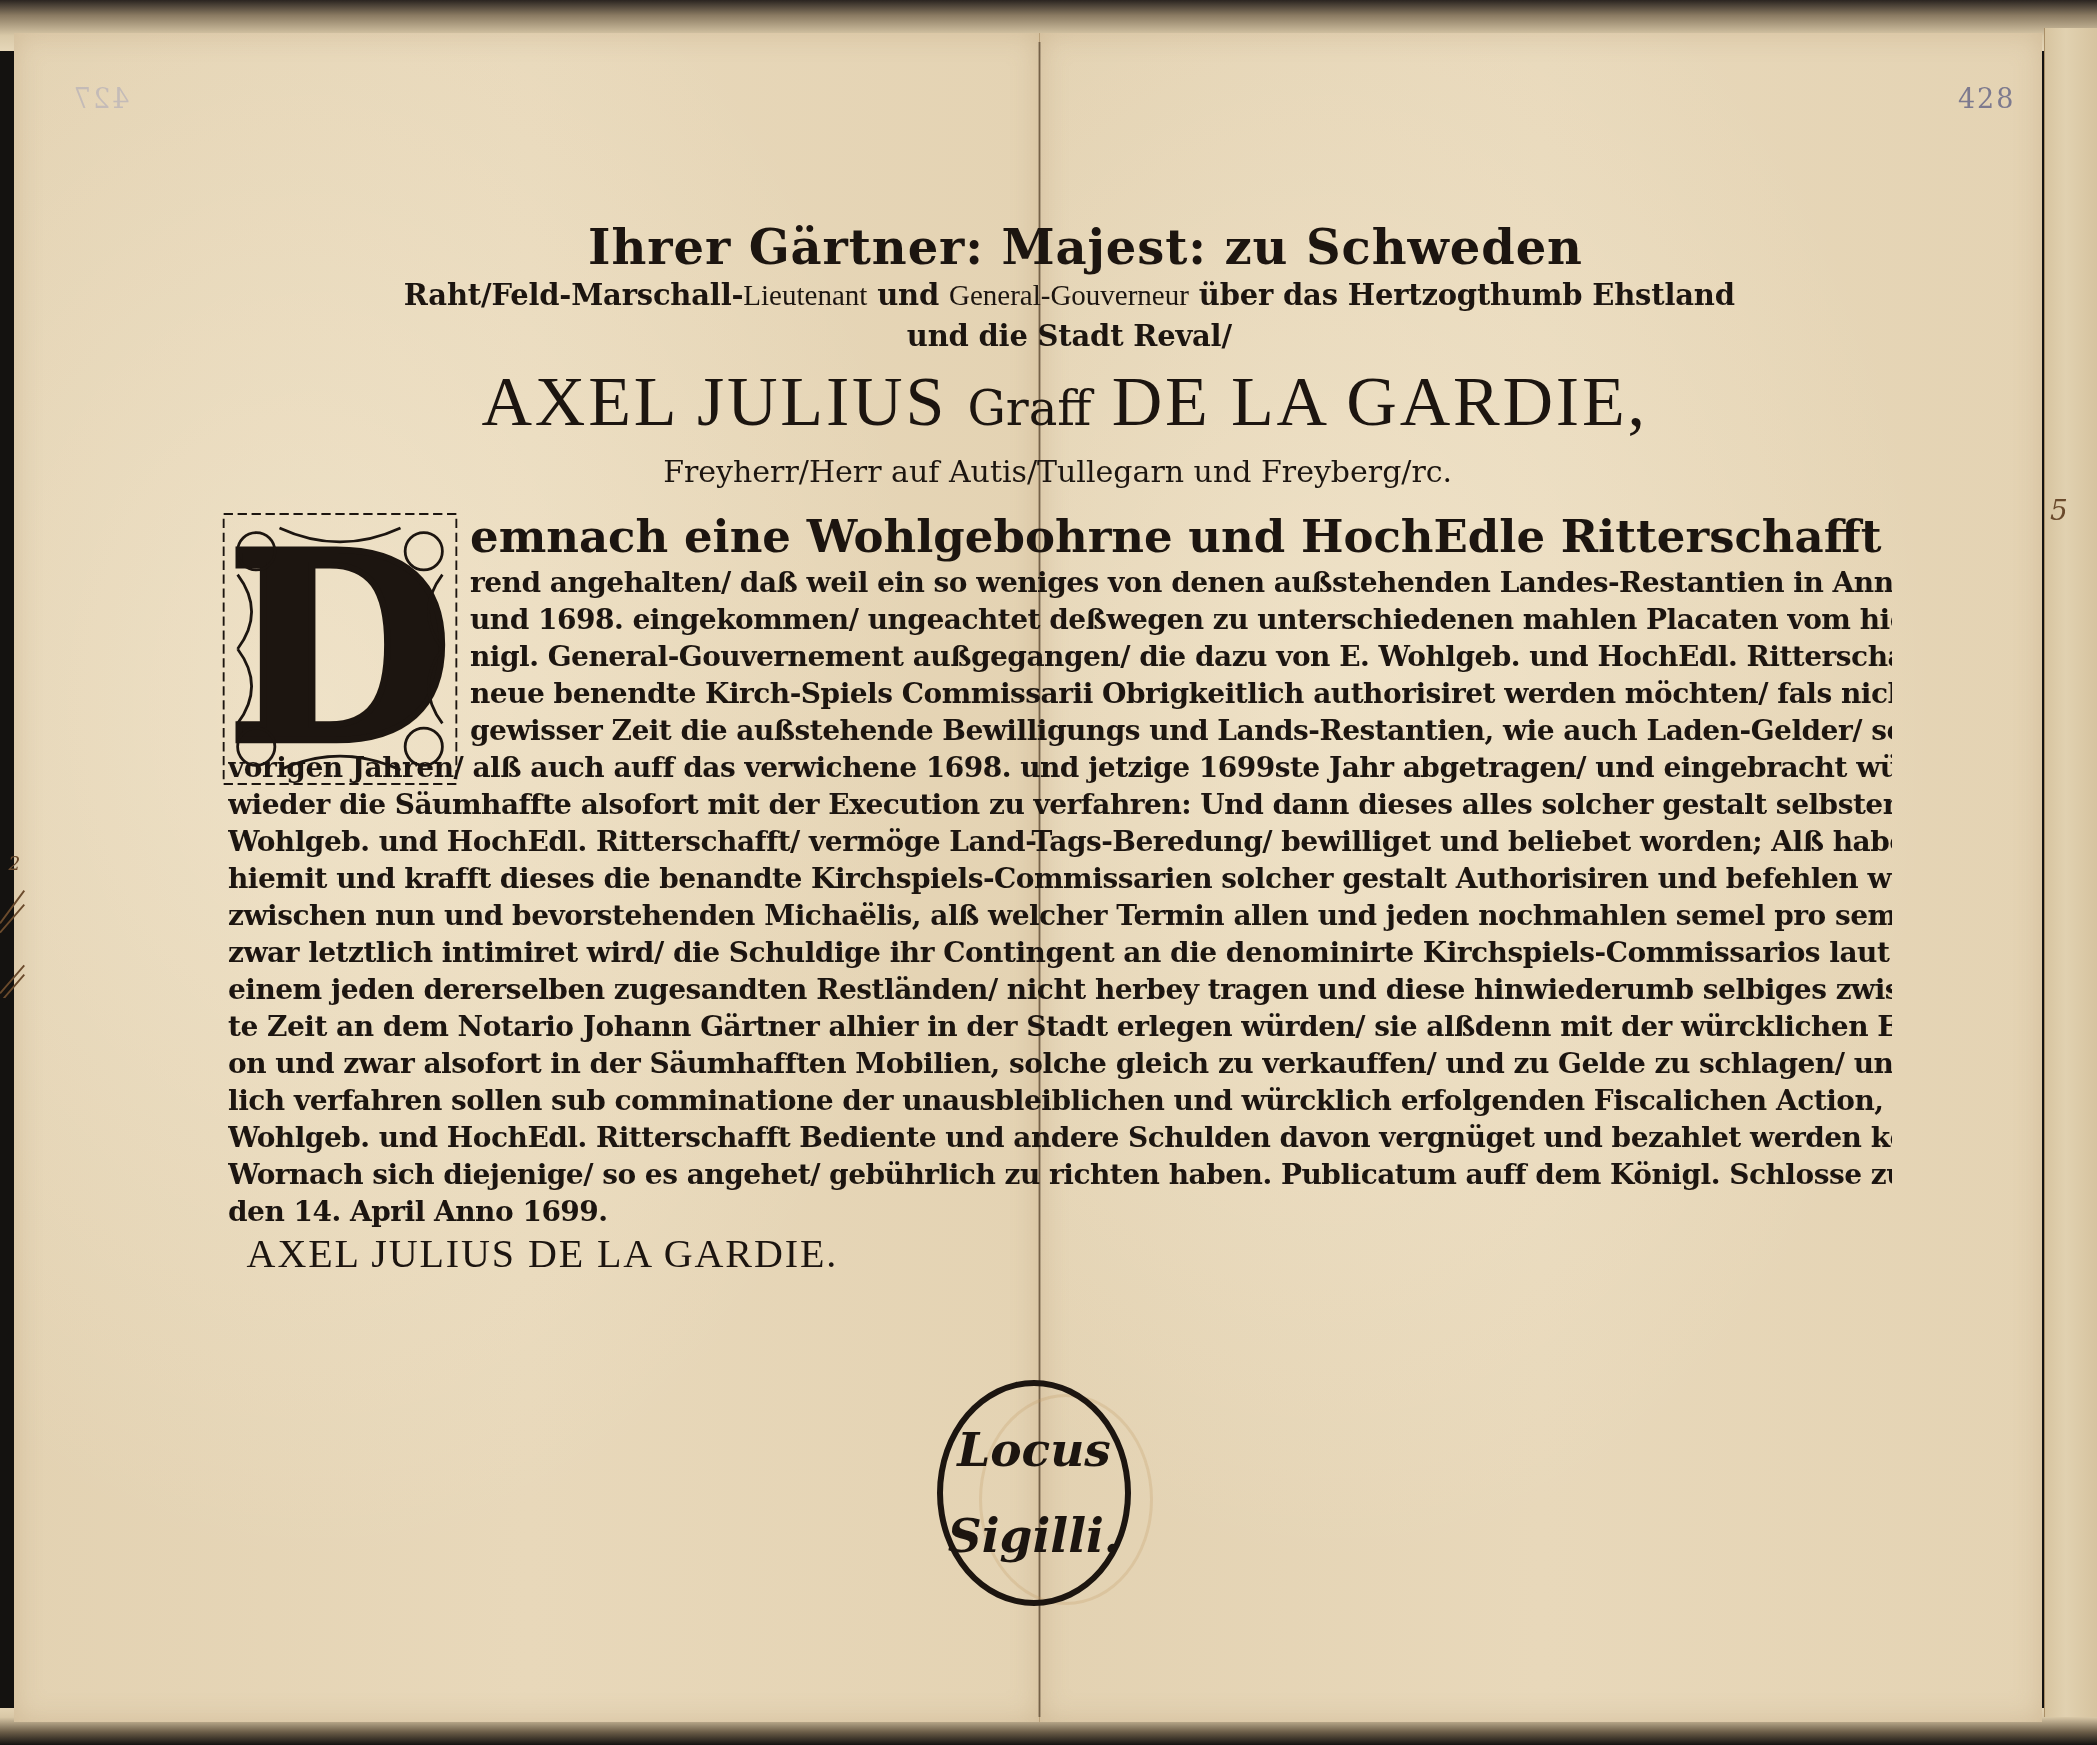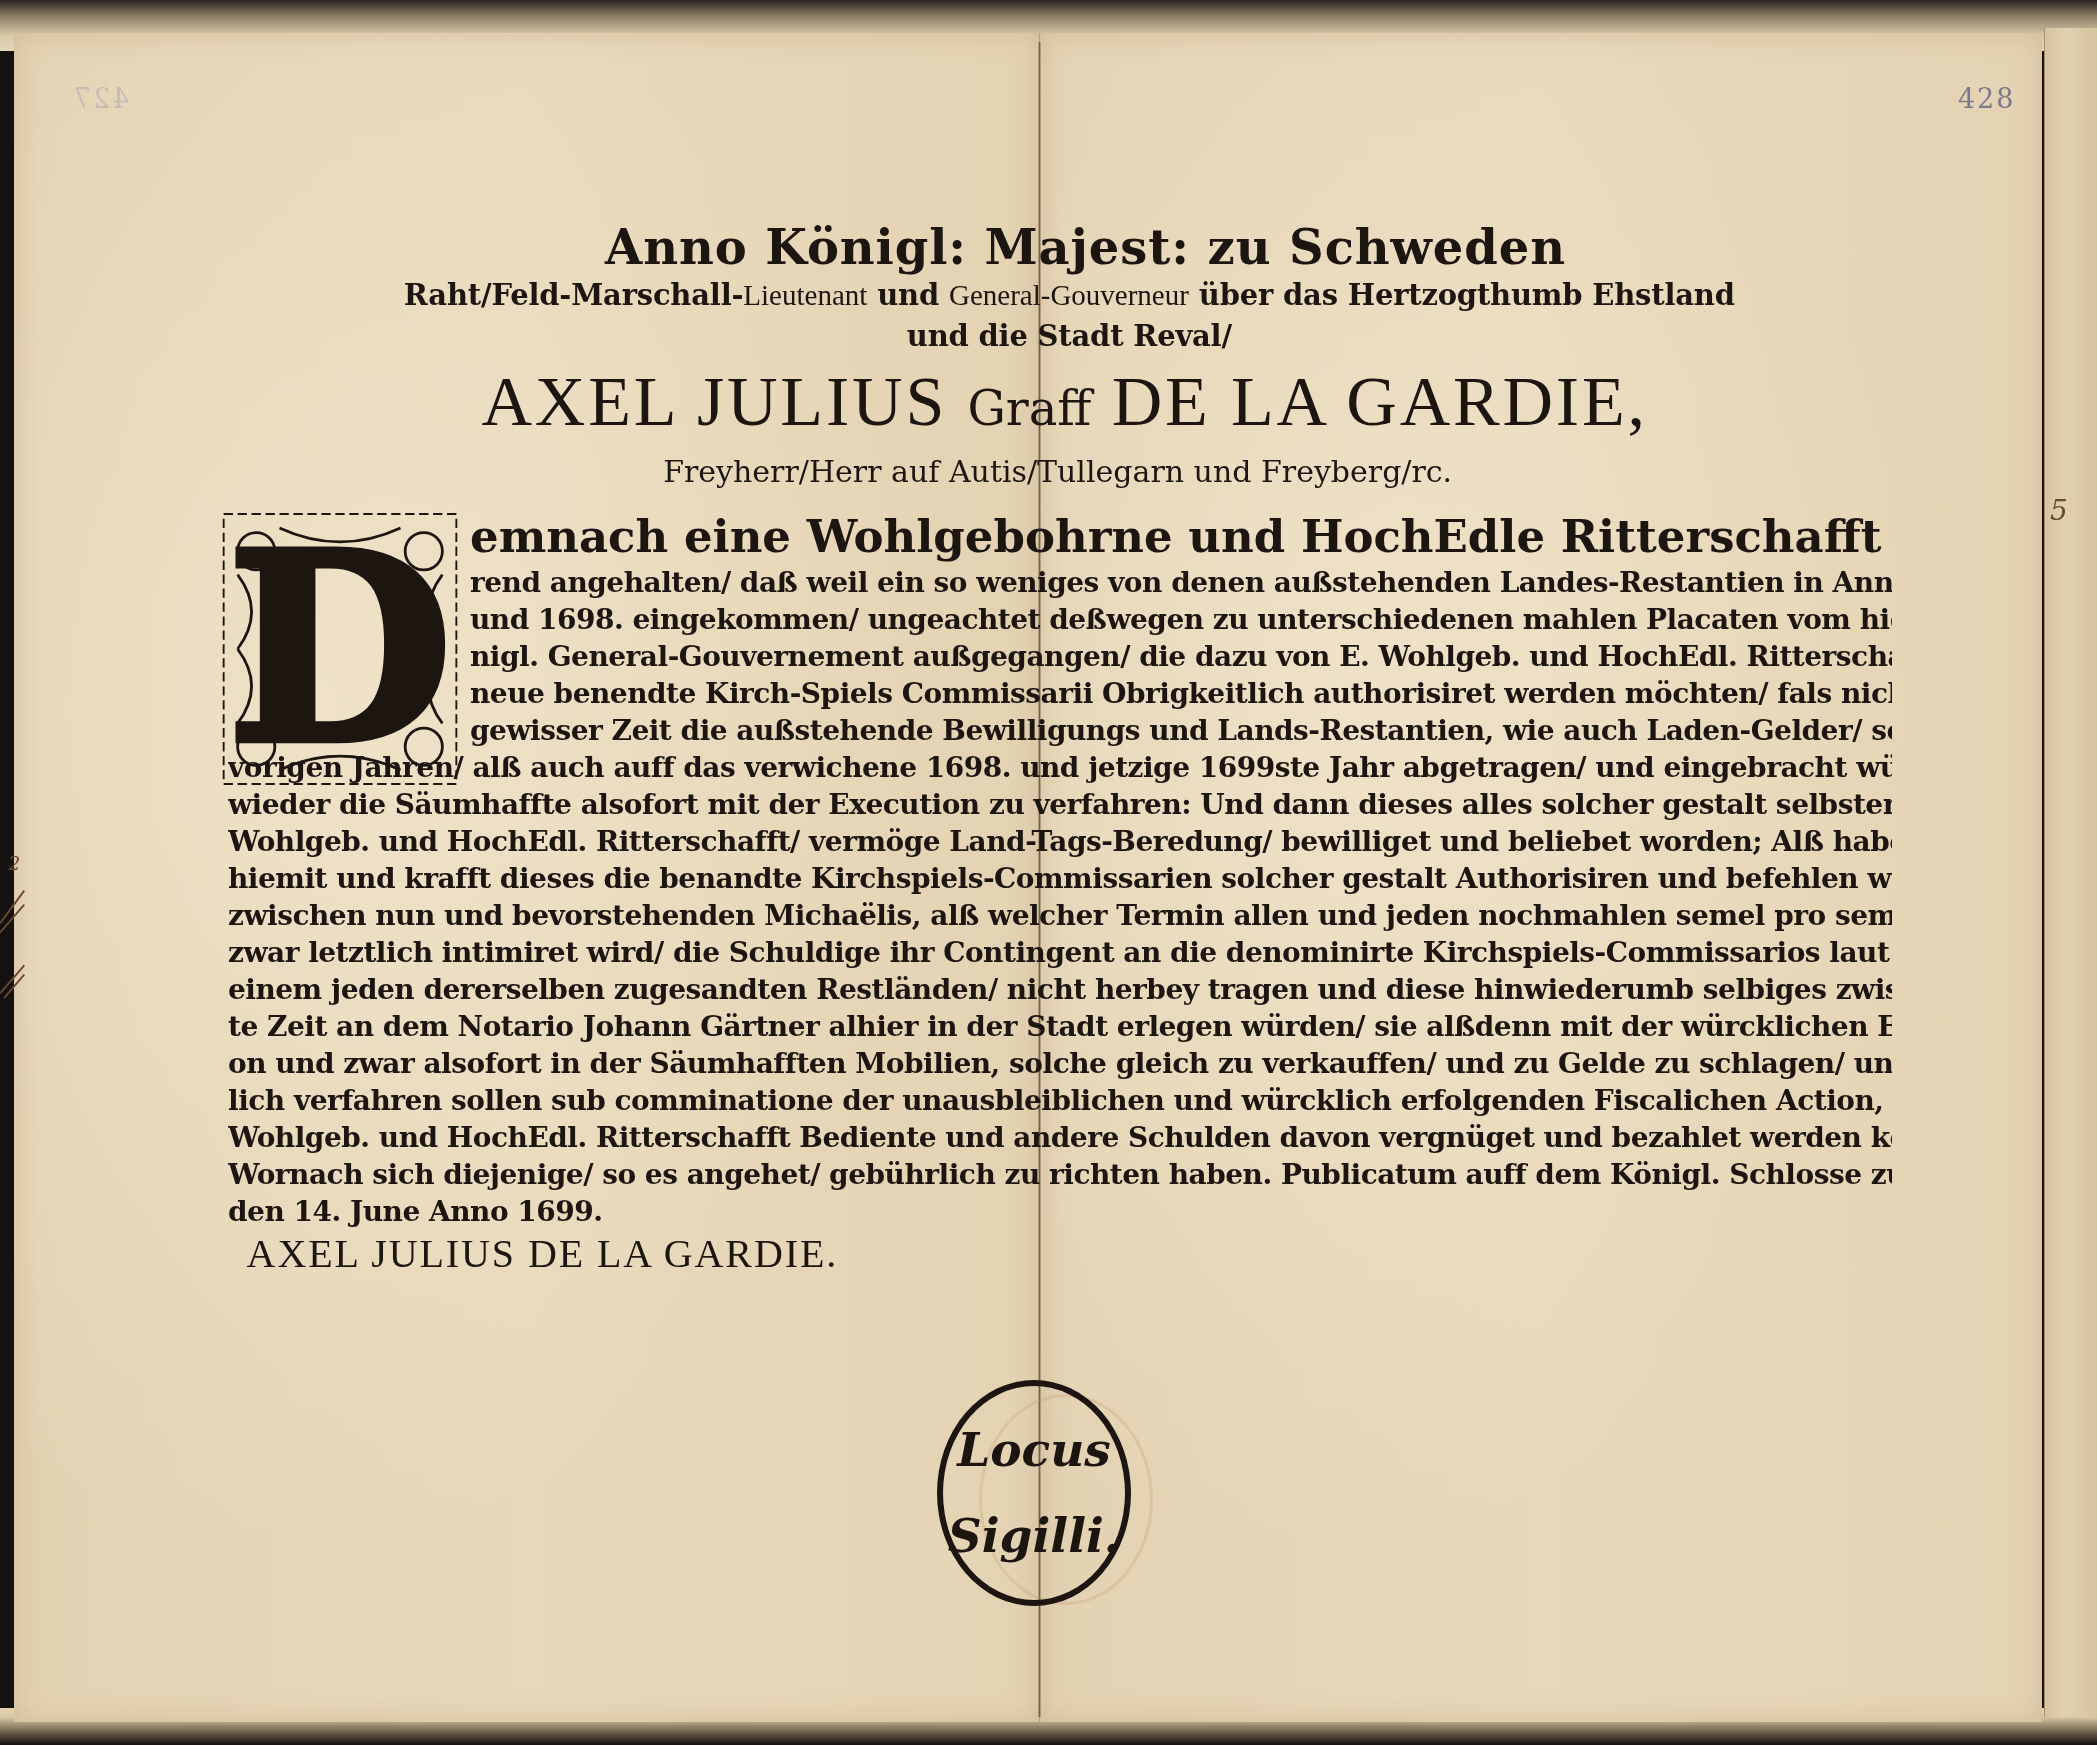--- a/index.html
+++ b/index.html
@@ -136,21 +136,21 @@
 <div class="page-number left-bleed">427</div>
 <div class="page-number right">428</div>
 
 <div class="margin-mark" style="left:2050px; top:494px; font-size:28px;">5</div>
 <div class="margin-mark" style="left:8.4px; top:853px; font-size:18.6px;">2</div>
 <svg style="position:absolute; left:0; top:886px;" width="28" height="112" viewBox="0 0 60 240">
   <path d="M0 80 L52 10 M0 100 L52 40 M0 230 L52 170 M0 250 L52 190" stroke="#6a4a2c" stroke-width="4" fill="none"></path>
 </svg>
 
 <div class="doc">
-  <div class="title-line">Anno Königl: Majest: zu Schweden</div>
+  <div class="title-line">Ihrer Gärtner: Majest: zu Schweden</div>
 
   <div class="subtitle">
     <span>Raht/Feld-Marschall-</span><span class="latin">Lieutenant</span><span> und </span><span class="latin">General-Gouverneur</span><span> über das Hertzogthumb Ehstland</span>
   </div>
   <div class="subtitle">und die Stadt Reval/</div>
 
   <div class="name-line">
     <span>AXEL JULIUS</span>
     <span class="graff">Graff</span>
     <span>DE LA GARDIE,</span>
@@ -185,21 +185,21 @@
       <span class="body-line">Wohlgeb. und HochEdl. Ritterschafft/ vermöge Land-Tags-Beredung/ bewilliget und beliebet worden; Alß habe</span>
       <span class="body-line">hiemit und krafft dieses die benandte Kirchspiels-Commissarien solcher gestalt Authorisiren und befehlen wollen/ daß/ fals</span>
       <span class="body-line">zwischen nun und bevorstehenden Michaëlis, alß welcher Termin allen und jeden nochmahlen semel pro semper und</span>
       <span class="body-line">zwar letztlich intimiret wird/ die Schuldige ihr Contingent an die denominirte Kirchspiels-Commissarios laut deren/</span>
       <span class="body-line">einem jeden dererselben zugesandten Restländen/ nicht herbey tragen und diese hinwiederumb selbiges zwischen obbemel-</span>
       <span class="body-line">te Zeit an dem Notario Johann Gärtner alhier in der Stadt erlegen würden/ sie alßdenn mit der würcklichen Executi-</span>
       <span class="body-line">on und zwar alsofort in der Säumhafften Mobilien, solche gleich zu verkauffen/ und zu Gelde zu schlagen/ unaussetz-</span>
       <span class="body-line">lich verfahren sollen sub comminatione der unausbleiblichen und würcklich erfolgenden Fiscalichen Action, damit E.</span>
       <span class="body-line">Wohlgeb. und HochEdl. Ritterschafft Bediente und andere Schulden davon vergnüget und bezahlet werden können.</span>
       <span class="body-line">Wornach sich diejenige/ so es angehet/ gebührlich zu richten haben.   Publicatum auff dem Königl. Schlosse zu Reval</span>
-      <span class="body-line last">den 14. June Anno 1699.</span>
+      <span class="body-line last">den 14. April Anno 1699.</span>
     </div>
   </div>
 
   <div class="signature">AXEL JULIUS DE LA GARDIE.</div>
 </div>
 
 <div class="seal-ring-shadow"></div>
 <div class="seal">
   <span>Locus</span>
   <span>Sigilli.</span>

